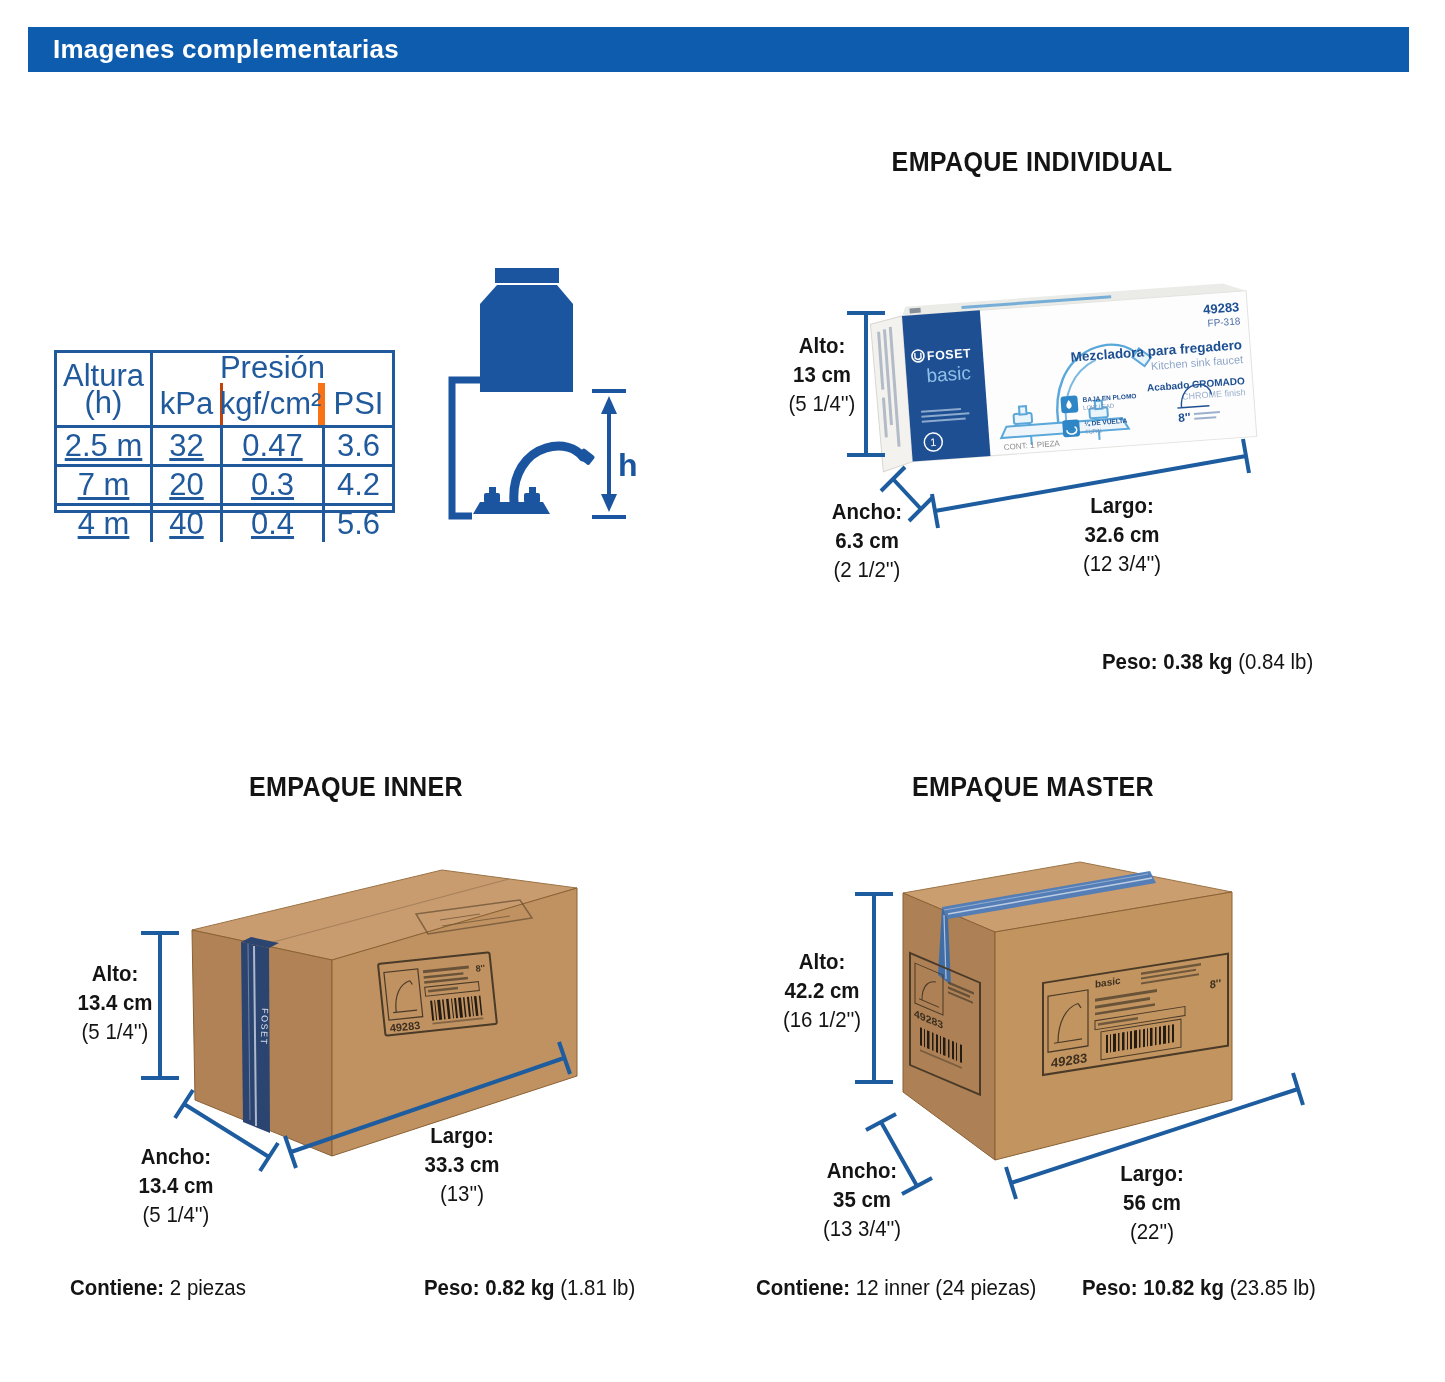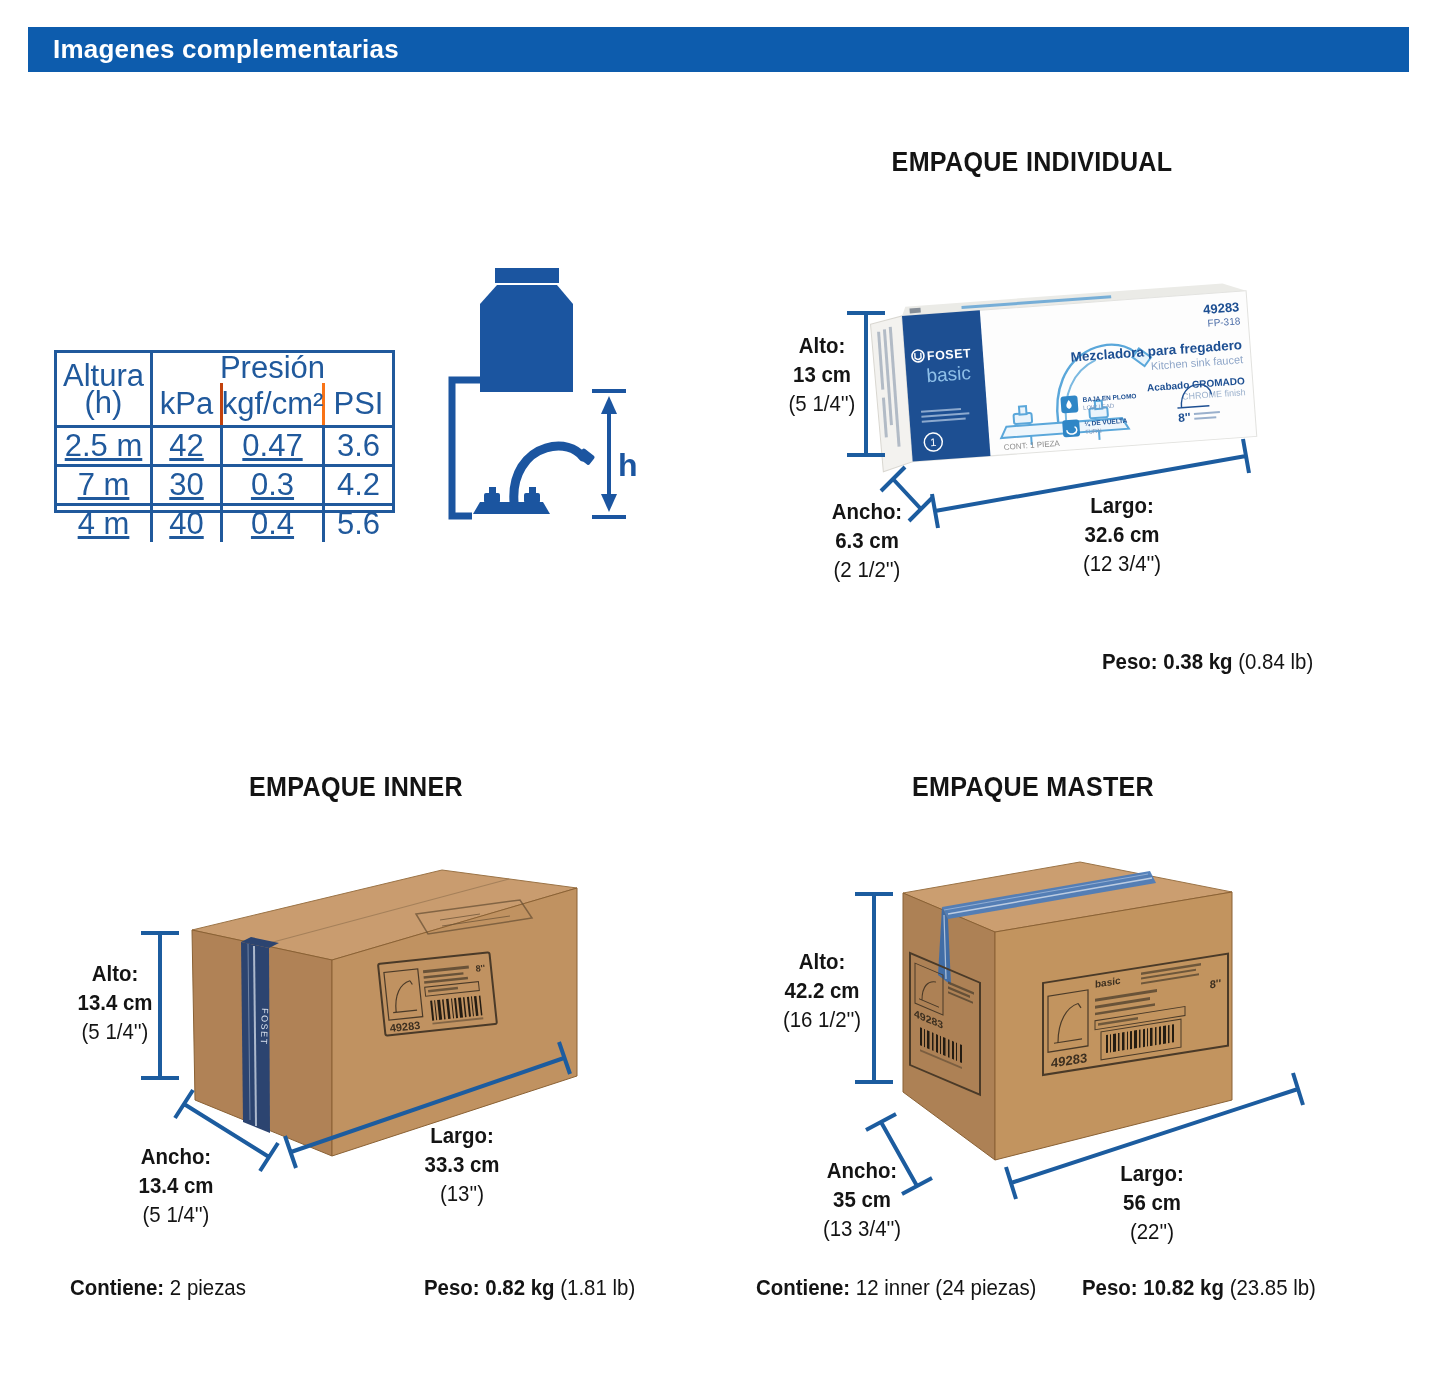--- a/index.html
+++ b/index.html
@@ -13,21 +13,21 @@
   .info{position:absolute;font-size:21.5px;white-space:nowrap;transform:scaleX(.95);transform-origin:0 0;}
   svg{position:absolute;}
   
   .ptable{position:absolute;left:54px;top:350px;width:341px;height:163px;border:3px solid #20599c;box-sizing:border-box;
           display:grid;grid-template-columns:96px 70px 102px 1fr;grid-template-rows:30px 42px 1fr 1fr 1fr;
           color:#20599c;font-size:31px;}
   .ptable > div{display:flex;align-items:center;justify-content:center;box-sizing:border-box;}
   .c-altura{grid-row:1/3;grid-column:1;border-right:3px solid #20599c;flex-direction:column;line-height:27px;}
   .c-presion{grid-row:1;grid-column:2/5;}
   .c-kpa{grid-row:2;grid-column:2;border-right:3px solid #c2410c;}
-  .c-kgf{grid-row:2;grid-column:3;border-right:3px solid #f97316;}
+  .c-kgf{grid-row:2;grid-column:3;border-right:7px solid #f97316;}
   .c-psi{grid-row:2;grid-column:4;}
   .rt{border-top:3px solid #20599c;}
   .rr{border-right:3px solid #20599c;text-decoration:underline;}
 </style>
 </head>
 <body>
 
 <div class="page">
 
   <div class="header-bar">
@@ -38,26 +38,26 @@
     <div class="c-altura">
       <span>Altura</span>
       <span>(h)</span>
     </div>
     <div class="c-presion">Presión</div>
     <div class="c-kpa">kPa</div>
     <div class="c-kgf">kgf/cm²</div>
     <div class="c-psi">PSI</div>
 
     <div class="rt rr" style="grid-row:3;grid-column:1">2.5 m</div>
-    <div class="rt rr" style="grid-row:3;grid-column:2">42</div>
+    <div class="rt rr" style="grid-row:3;grid-column:2">32</div>
     <div class="rt rr" style="grid-row:3;grid-column:3">0.47</div>
     <div class="rt" style="grid-row:3;grid-column:4">3.6</div>
 
     <div class="rt rr" style="grid-row:4;grid-column:1">7 m</div>
-    <div class="rt rr" style="grid-row:4;grid-column:2">30</div>
+    <div class="rt rr" style="grid-row:4;grid-column:2">20</div>
     <div class="rt rr" style="grid-row:4;grid-column:3">0.3</div>
     <div class="rt" style="grid-row:4;grid-column:4">4.2</div>
 
     <div class="rt rr" style="grid-row:5;grid-column:1">4 m</div>
     <div class="rt rr" style="grid-row:5;grid-column:2">40</div>
     <div class="rt rr" style="grid-row:5;grid-column:3">0.4</div>
     <div class="rt" style="grid-row:5;grid-column:4">5.6</div>
   </div>
 
   <svg style="left:430px;top:250px" width="230" height="285" viewBox="0 0 230 285">

